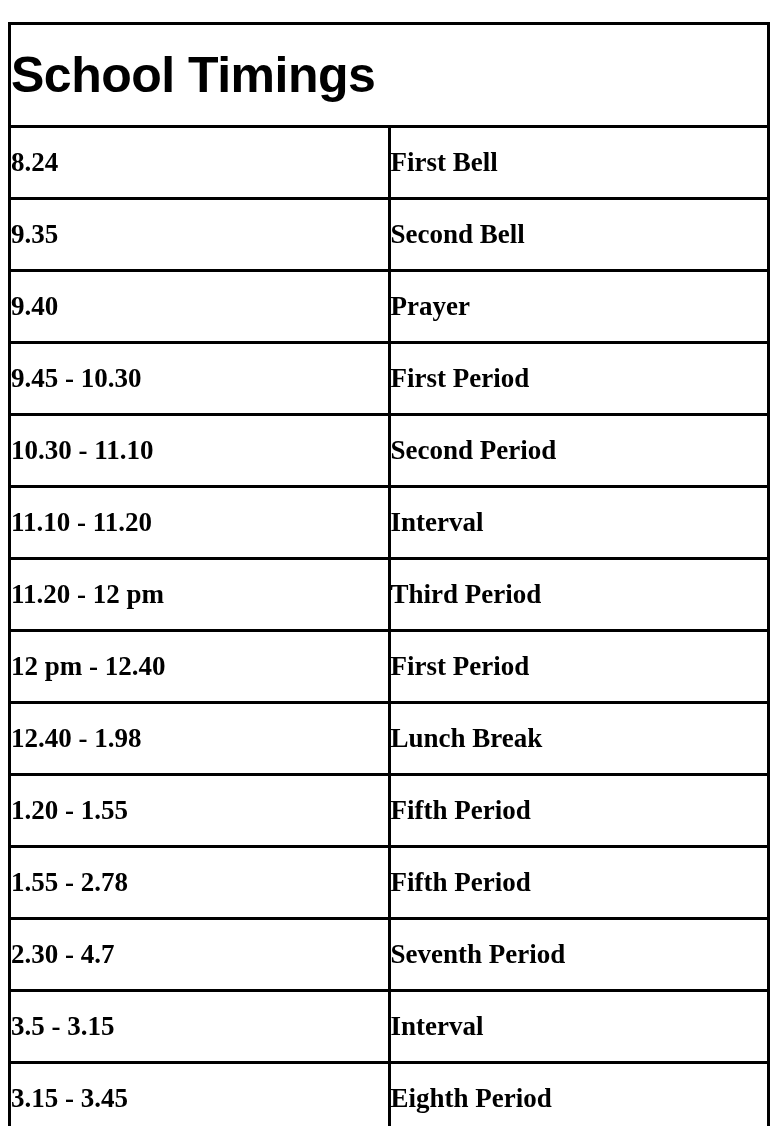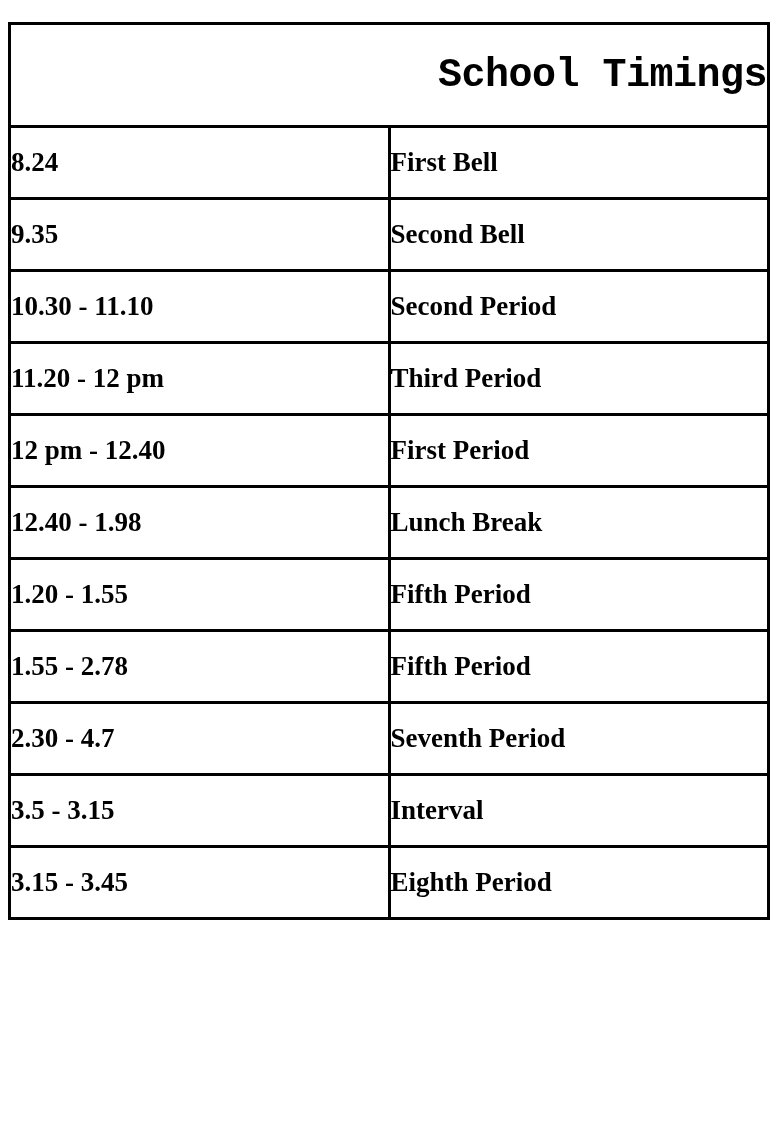--- a/index.html
+++ b/index.html
@@ -29,25 +29,25 @@
     background: #ffffff;
   }
   .timings-table th,
   .timings-table td {
     border: 3px solid #000000;
     padding: 0;
     background: #ffffff;
   }
   .title-cell {
     height: 100px;
-    text-align: right;
+    text-align: left;
     vertical-align: middle;
-    font-family: Liberation Mono, monospace;
+    font-family: Liberation Sans, sans-serif;
     font-weight: bold;
-    font-size: 40px;
+    font-size: 50px;
     letter-spacing: -0.5px;
     color: #000000;
   }
   .row-cell {
     height: 69px;
     vertical-align: middle;
     font-family: "Liberation Serif", serif;
     font-weight: bold;
     font-size: 27px;
     color: #000000;
@@ -72,22 +72,34 @@
       </tr>
       <tr>
         <td class="row-cell time-cell">8.24</td>
         <td class="row-cell label-cell">First Bell</td>
       </tr>
       <tr>
         <td class="row-cell time-cell">9.35</td>
         <td class="row-cell label-cell">Second Bell</td>
       </tr>
       <tr>
+        <td class="row-cell time-cell">9.40</td>
+        <td class="row-cell label-cell">Prayer</td>
+      </tr>
+      <tr>
+        <td class="row-cell time-cell">9.45 - 10.30</td>
+        <td class="row-cell label-cell">First Period</td>
+      </tr>
+      <tr>
         <td class="row-cell time-cell">10.30  -  11.10</td>
         <td class="row-cell label-cell">Second Period</td>
+      </tr>
+      <tr>
+        <td class="row-cell time-cell">11.10  -  11.20</td>
+        <td class="row-cell label-cell">Interval</td>
       </tr>
       <tr>
         <td class="row-cell time-cell">11.20  -  12 pm</td>
         <td class="row-cell label-cell">Third Period</td>
       </tr>
       <tr>
         <td class="row-cell time-cell">12 pm  -  12.40</td>
         <td class="row-cell label-cell">First Period</td>
       </tr>
       <tr>

